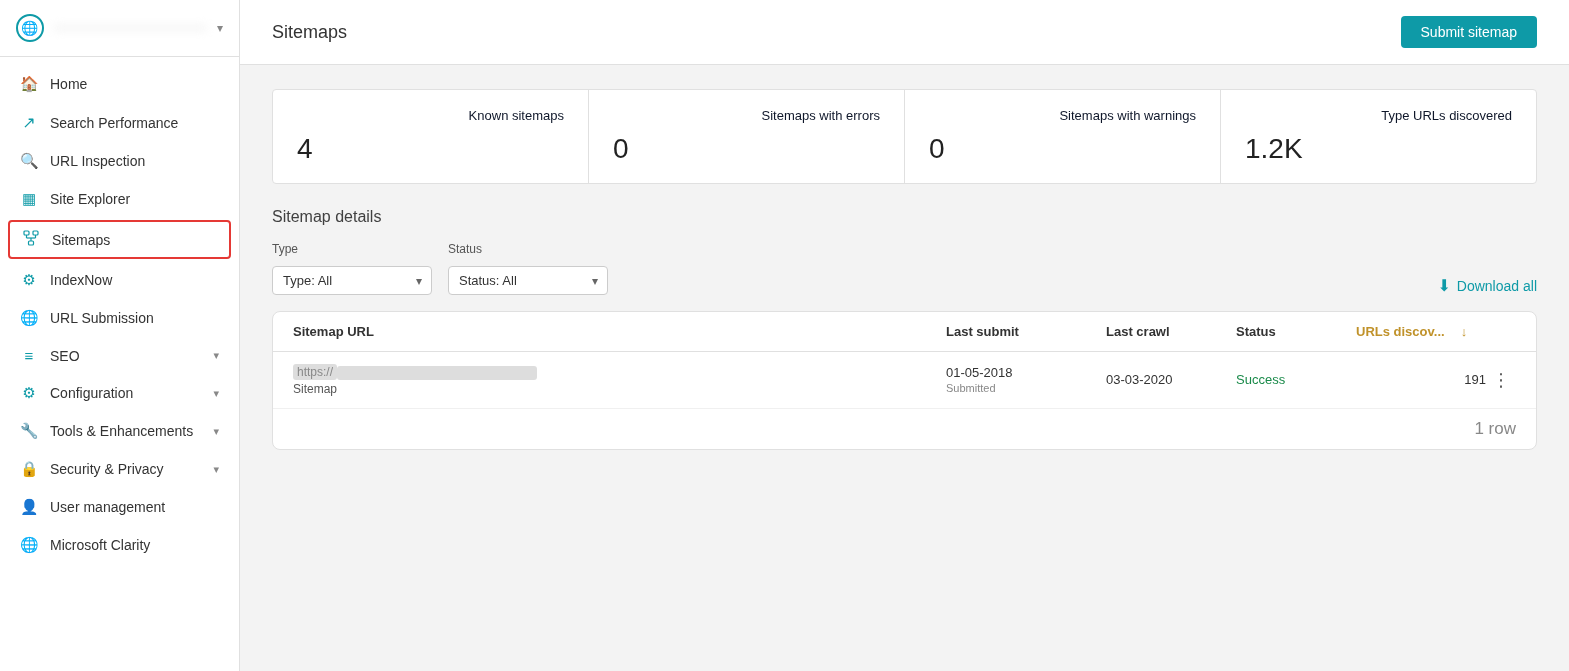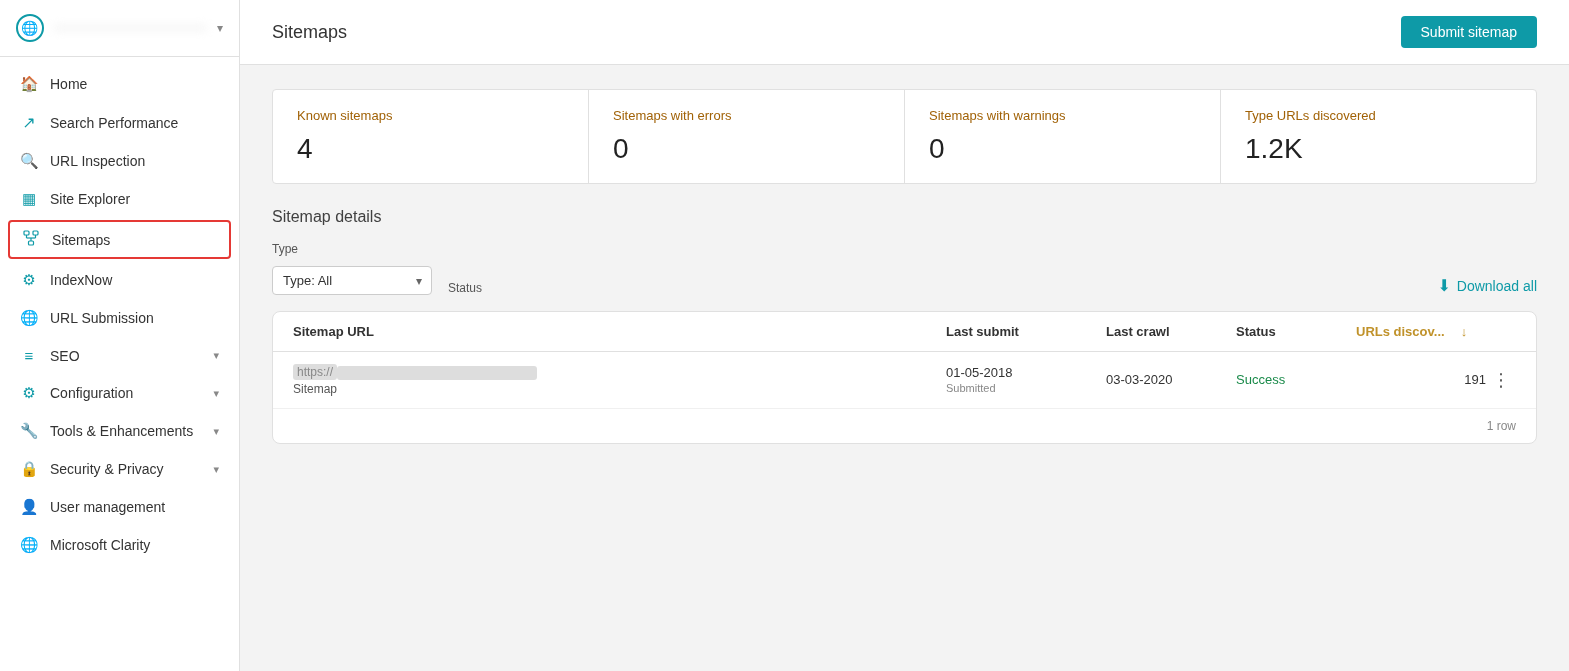--- a/index.html
+++ b/index.html
@@ -112,21 +112,21 @@
       border: 1px solid #e0e0e0;
       border-radius: 4px;
       margin-bottom: 24px;
     }
     .stat-card {
       flex: 1;
       padding: 18px 24px;
       border-right: 1px solid #e0e0e0;
     }
     .stat-card:last-child { border-right: none; }
-    .stat-label { font-size: 13px; color: #a16207; margin-bottom: 10px; }
+    .stat-label { font-size: 13px; color: #0f172a; margin-bottom: 10px; text-align: right; }
     .stat-value { font-size: 28px; font-weight: 300; color: #222; }
     .stat-value.highlight { color: #222; }
 
     
     .section-title { font-size: 16px; color: #404040; margin-bottom: 16px; font-weight: 400; }
     .filters-row {
       display: flex;
       align-items: flex-end;
       gap: 16px;
       margin-bottom: 16px;
@@ -199,21 +199,21 @@
     .sitemap-url span { background: #ddd; border-radius: 3px; padding: 1px 4px; font-size: 12px; color: #888; }
     .sitemap-type { font-size: 12px; color: #555; }
     .last-submit-cell { display: flex; flex-direction: column; gap: 2px; }
     .submitted-label { font-size: 11px; color: #888; }
     .status-success { color: #1a8a4a; }
     .urls-discovered { color: #333; text-align: right; }
     .more-btn { color: #555; cursor: pointer; font-size: 18px; text-align: center; }
     .table-footer {
       padding: 10px 20px;
       text-align: right;
-      font-size: 12px;
+      font-size: 17px;
       color: #888;
     }
 
     
     .blurred { filter: blur(5px); user-select: none; }
     .blurred-name { background: #ccc; border-radius: 3px; display: inline-block; width: 200px; height: 14px; vertical-align: middle; }
   </style>
 </head>
 <body>
 
@@ -331,20 +331,28 @@
           <div class="select-wrapper">
             <select class="filter-select">
               <option>Type: All</option>
               <option>Sitemap</option>
               <option>Sitemap index</option>
             </select>
           </div>
         </div>
         <div class="filter-group">
           <label class="filter-label">Status</label>
+          <div class="select-wrapper">
+            <select class="filter-select">
+              <option>Status: All</option>
+              <option>Success</option>
+              <option>Error</option>
+              <option>Warning</option>
+            </select>
+          </div>
         </div>
         <button class="download-all-btn">
           <span style="font-size:16px;">⬇</span>
           <span>Download all</span>
         </button>
       </div>
 
       <div class="table-container">
         <div class="table-header-row">
           <span>Sitemap URL</span>

